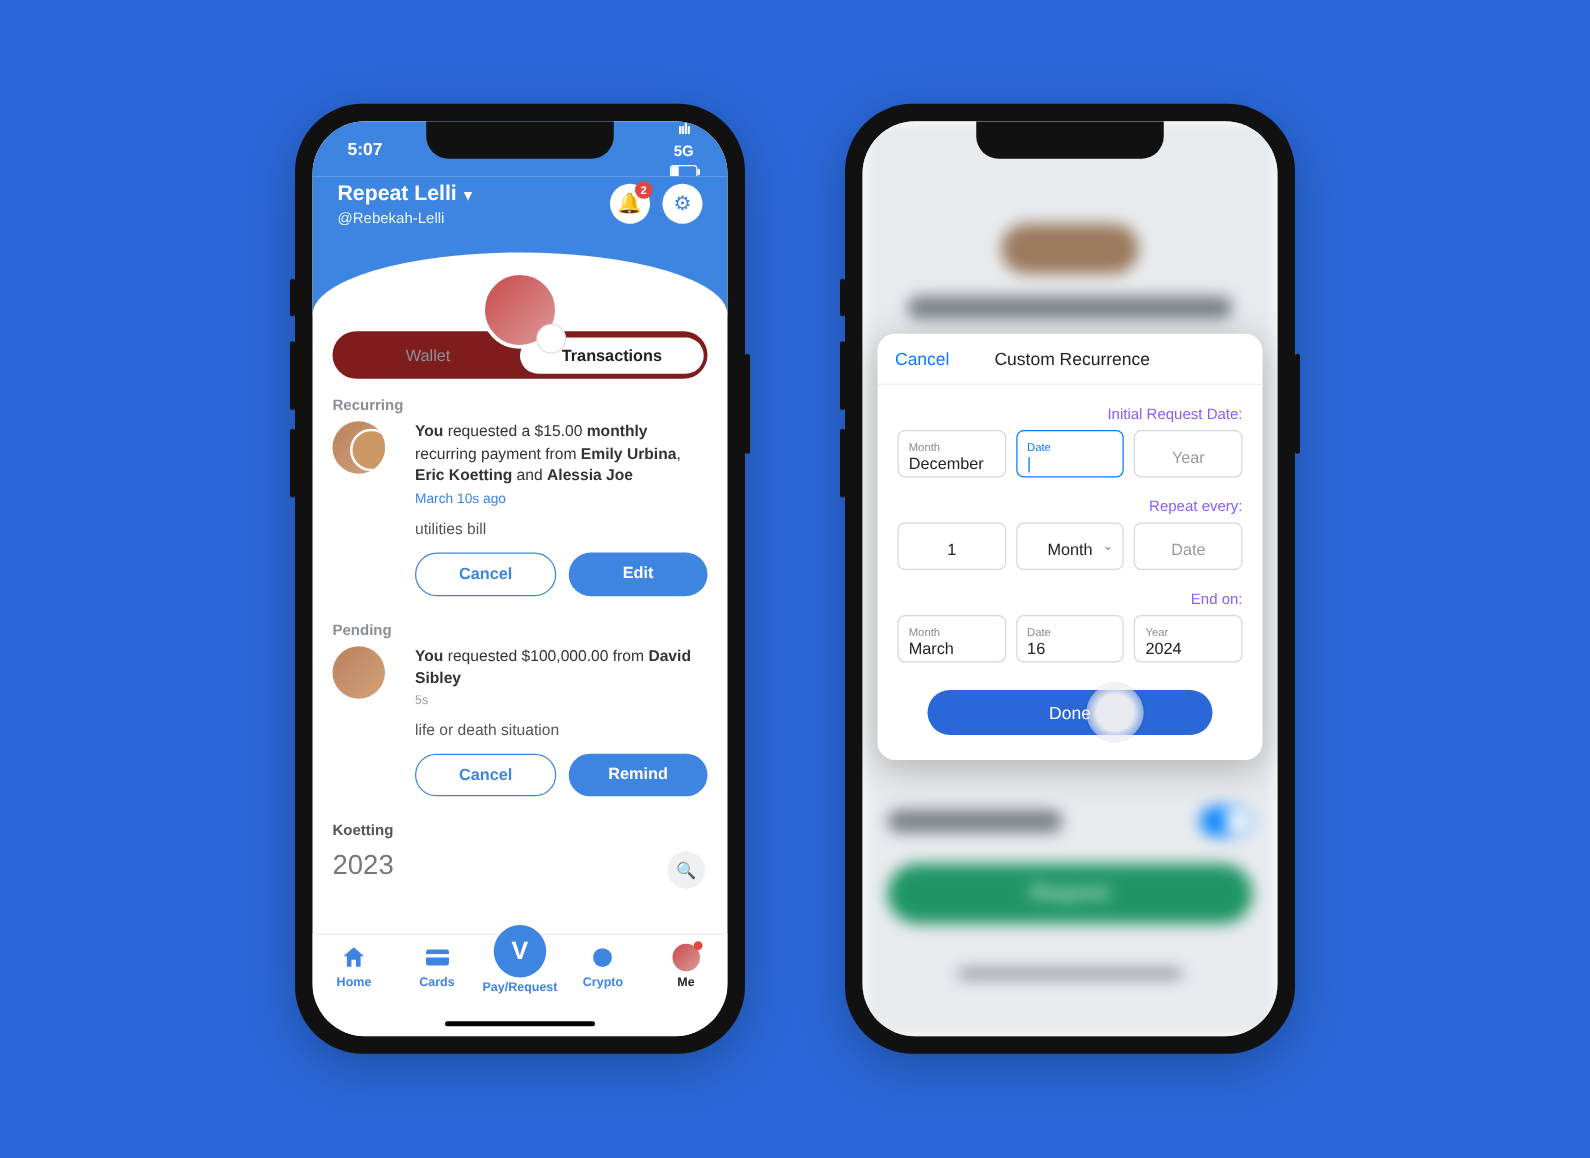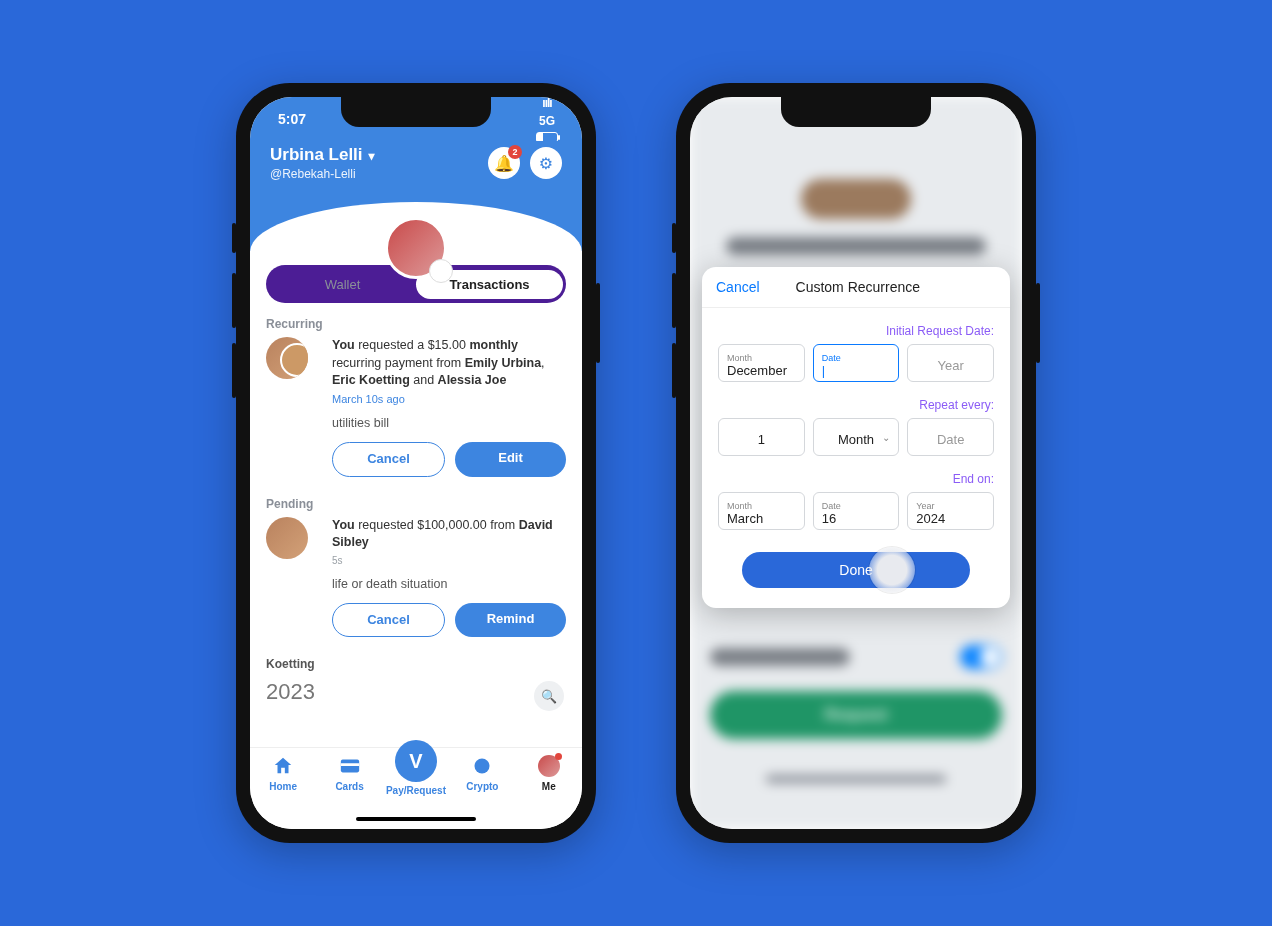--- a/index.html
+++ b/index.html
@@ -72,21 +72,21 @@
     background:#fff;
     border-top-left-radius:100% 100px;
     border-top-right-radius:100% 100px;
   }
   .avatar-wrap{position:absolute;left:50%;bottom:-28px;transform:translateX(-50%);z-index:3;}
   .avatar{width:62px;height:62px;border-radius:50%;border:3px solid #fff;background:linear-gradient(135deg,#c94b4b,#d99);}
   .qr-badge{position:absolute;right:-6px;bottom:-4px;width:24px;height:24px;border-radius:50%;background:#fff;border:1px solid #ddd;display:flex;align-items:center;justify-content:center;font-size:11px;}
 
   .friends{ text-align:center; font-size:13px; color:#3d85e0; font-weight:600; margin-top:36px; }
 
-  .seg{margin:14px 16px 0;background:#4c1d95;border-radius:22px;height:38px;display:flex;align-items:center;padding:3px;font-size:13px;}
+  .seg{margin:14px 16px 0;background:#7f1d1d;border-radius:22px;height:38px;display:flex;align-items:center;padding:3px;font-size:13px;}
   .seg > div{flex:1;text-align:center;padding:7px 0;border-radius:20px;color:#8a8f98;font-weight:500;}
   .seg .active{background:#fff;color:#222;font-weight:600;}
 
   .sec-label{font-size:12px;color:#8a8f98;font-weight:600;margin:14px 16px 6px;}
 
   .txn{display:flex;padding:0 16px;gap:24px;}
   .txn .thumb{width:42px;height:42px;border-radius:50%;background:linear-gradient(135deg,#b9825e,#d3a178);flex-shrink:0;position:relative;overflow:hidden;}
   .thumb.stack::after{content:"";position:absolute;right:-6px;top:6px;width:30px;height:30px;border-radius:50%;background:#c96;border:2px solid #fff;}
   .txn .body{flex:1;font-size:12.5px;line-height:1.4;color:#333;}
   .txn .body b{font-weight:700;}
@@ -164,21 +164,21 @@
         <span class="bars"></span>
         <span>5G</span>
         <span class="battery">
             <span class="fill"></span>
           </span>
       </div>
     </div>
 
     <div class="header">
       <div class="name-row">
-        <span>Urbina Lelli</span>
+        <span>Repeat Lelli</span>
         <span class="caret"></span>
       </div>
       <div class="handle">@Rebekah-Lelli</div>
       <div class="icons">
         <div class="circ-btn">
           <span>🔔</span>
           <span class="badge">2</span>
         </div>
         <div class="circ-btn">
           <span>⚙</span>

